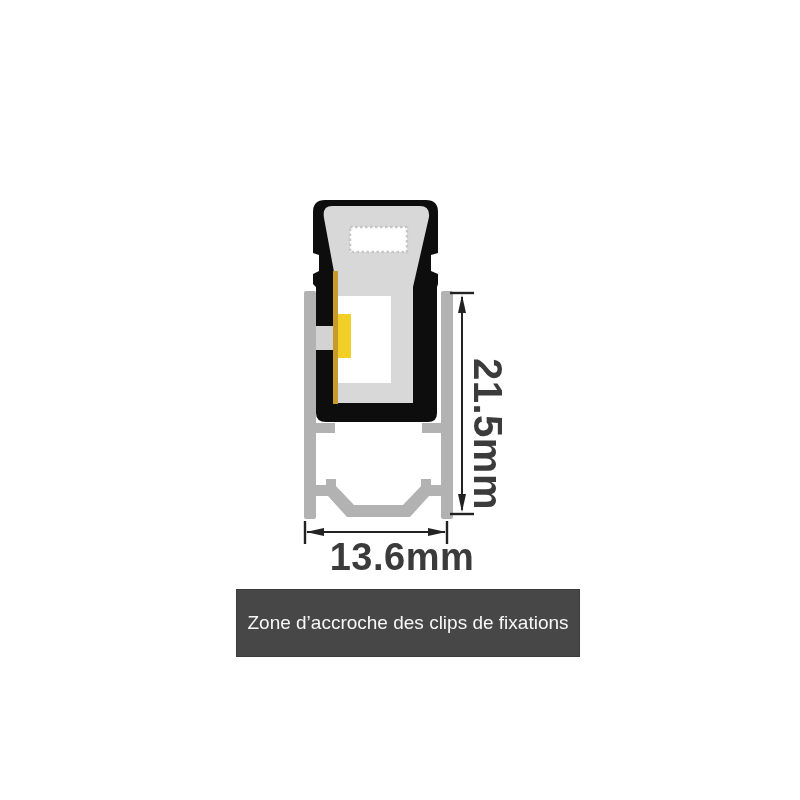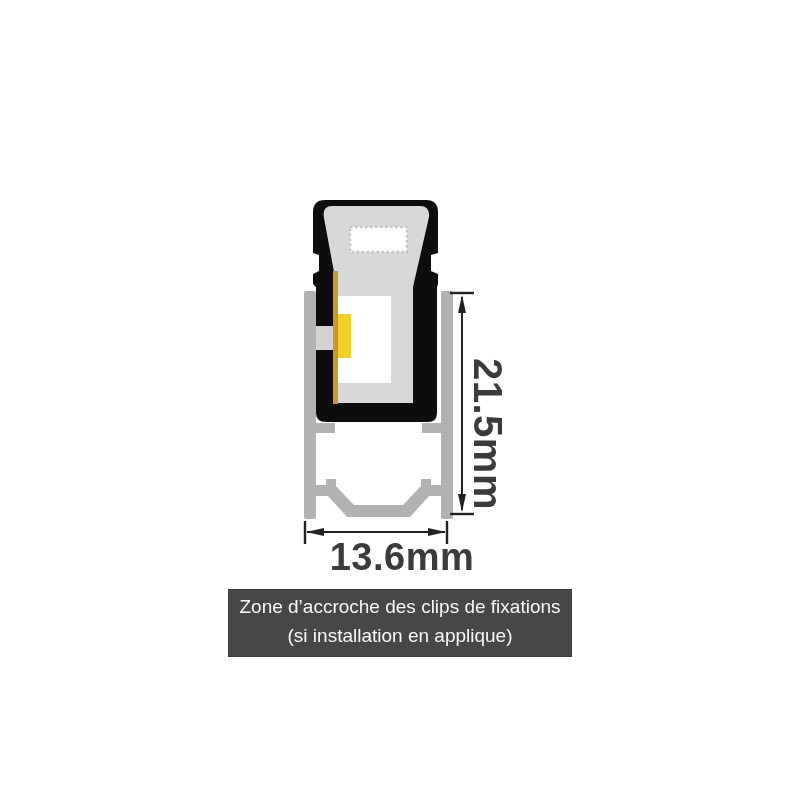--- a/index.html
+++ b/index.html
@@ -20,32 +20,32 @@
     left: 0;
     top: 0;
   }
   svg text.dim-label {
     font-family: "Liberation Sans", sans-serif;
     font-weight: 600;
     letter-spacing: 0.5px;
   }
   .caption {
     position: absolute;
-    left: 228px;
+    left: 236px;
     top: 589px;
     width: 344px;
     height: 68px;
     box-sizing: border-box;
     background: #474747;
     border: 1px solid #3a3a3a;
     color: #f7f7f7;
     font-size: 19px;
     line-height: 29px;
     text-align: center;
-    padding-top: 2px;
+    padding-top: 18px;
   }
 </style>
 </head>
 <body>
 
 <div class="page">
 
   <svg class="drawing" width="800" height="800" viewBox="0 0 800 800">
 
     <g>
@@ -87,16 +87,15 @@
       <line x1="447" y1="521" x2="447" y2="544" stroke-width="2.4" stroke="#222222"></line>
       <line x1="307" y1="532" x2="445" y2="532" stroke-width="2" stroke="#222222"></line>
       <polygon points="306,532 324,528 324,536" fill="#222222"></polygon>
       <polygon points="446,532 428,528 428,536" fill="#222222"></polygon>
       <text class="dim-label" x="402" y="570" font-size="38" text-anchor="middle" fill="#3b3b3b">13.6mm</text>
     </g>
   </svg>
 
   <div class="caption">
     <div>Zone d’accroche des clips de fixations</div>
-    <div>(si installation en applique)</div>
   </div>
 
 </div>
 
 </body></html>

